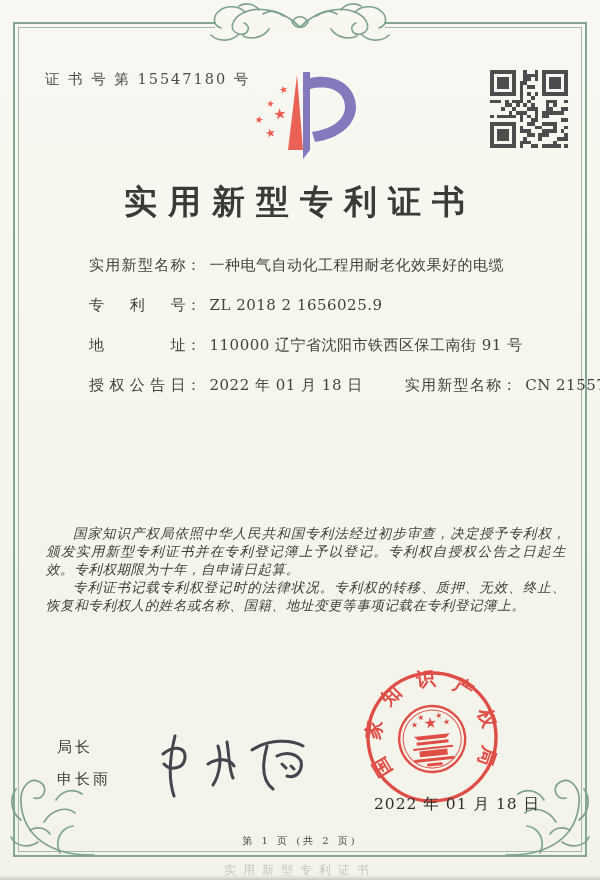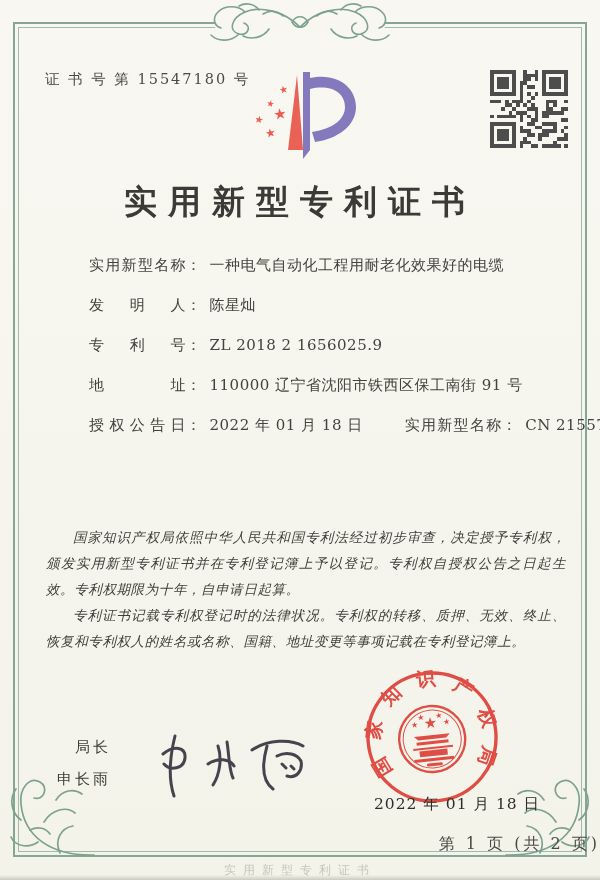--- a/index.html
+++ b/index.html
@@ -33,35 +33,35 @@
   
   .fields { position:absolute; left:48px; right:36px; top:256px; z-index:3; }
   .row { height:16px; margin-bottom:24px; font-size:15px; color:#44423c;
          letter-spacing:0.5px; white-space:nowrap;margin-left:41px; }
   .lbl { display:inline-block; width:97px; text-align:justify; text-align-last:justify;
          vertical-align:top; }
   .colon { display:inline-block; margin-right:8px; }
   .pair2 { margin-left:42px; }
   
   .paras { position:absolute; left:46px; right:34px; top:524px; z-index:3;
-           font-style:italic; font-size:13.5px; line-height:26px;
+           font-style:italic; font-size:13.5px; line-height:18px;
            color:#403e38; letter-spacing:0.6px; text-align:justify; }
   .paras p { text-indent:2em; }
   
   .officer { position:absolute; left:57px; top:738px; z-index:3; font-size:15px;
              letter-spacing:3px; color:#3d3b36; }
-  .officer div { margin-bottom:13px;text-align:right; }
+  .officer div { margin-bottom:13px; }
   .signature { position:absolute; left:150px; top:712px; z-index:4; }
   .seal { position:absolute; left:360px; top:665px; z-index:4; opacity:0.92;
           transform:rotate(-6deg); }
   .seal-date { position:absolute; left:374px; top:794px; z-index:5; font-size:15.5px;
                color:#2e2d29; letter-spacing:1px; white-space:nowrap; }
   
-  .footer { position:absolute; left:0; right:0; top:834px; text-align:right;
-            font-size:16px; letter-spacing:3px; color:#4a4a44; z-index:3; }
+  .footer { position:absolute; left:0; right:0; top:834px; text-align:center;
+            font-size:10px; letter-spacing:3px; color:#4a4a44; z-index:3; }
   .bleed { position:absolute; left:0; right:0; top:862px; text-align:center;
            font-size:12px; letter-spacing:7px; color:#6c6f66; opacity:0.35;
            filter:blur(0.6px); z-index:1; }
   .edge-shade { position:absolute; left:0; right:0; bottom:0; height:5px;
                 background:linear-gradient(rgba(0,0,0,0),rgba(60,60,55,0.22));
                 z-index:6; }
 </style>
 </head>
 <body>
 
@@ -569,23 +569,20 @@
     <div class="on"></div>
     <div></div>
     <div class="on"></div>
   </div>
 
 <h1 class="title">实用新型专利证书</h1>
 
 <div class="fields">
   <div class="row">
     <span class="lbl">实用新型名称</span><span class="colon">：</span><span class="val">一种电气自动化工程用耐老化效果好的电缆</span>
-  </div>
-  <div class="row">
-    <span class="lbl">发明人</span><span class="colon">：</span><span class="val">陈星灿</span>
   </div>
   <div class="row">
     <span class="lbl">专利号</span><span class="colon">：</span><span class="val">ZL 2018 2 1656025.9</span>
   </div>
   <div class="row">
     <span class="lbl">地址</span><span class="colon">：</span><span class="val">110000 辽宁省沈阳市铁西区保工南街 91 号</span>
   </div>
   <div class="row">
     <span class="lbl">授权公告日</span><span class="colon">：</span><span class="val">2022 年 01 月 18 日</span><span class="pair2"><span class="lbl">实用新型名称</span><span class="colon">：</span><span class="val">CN 215577800 U</span></span>
   </div>

